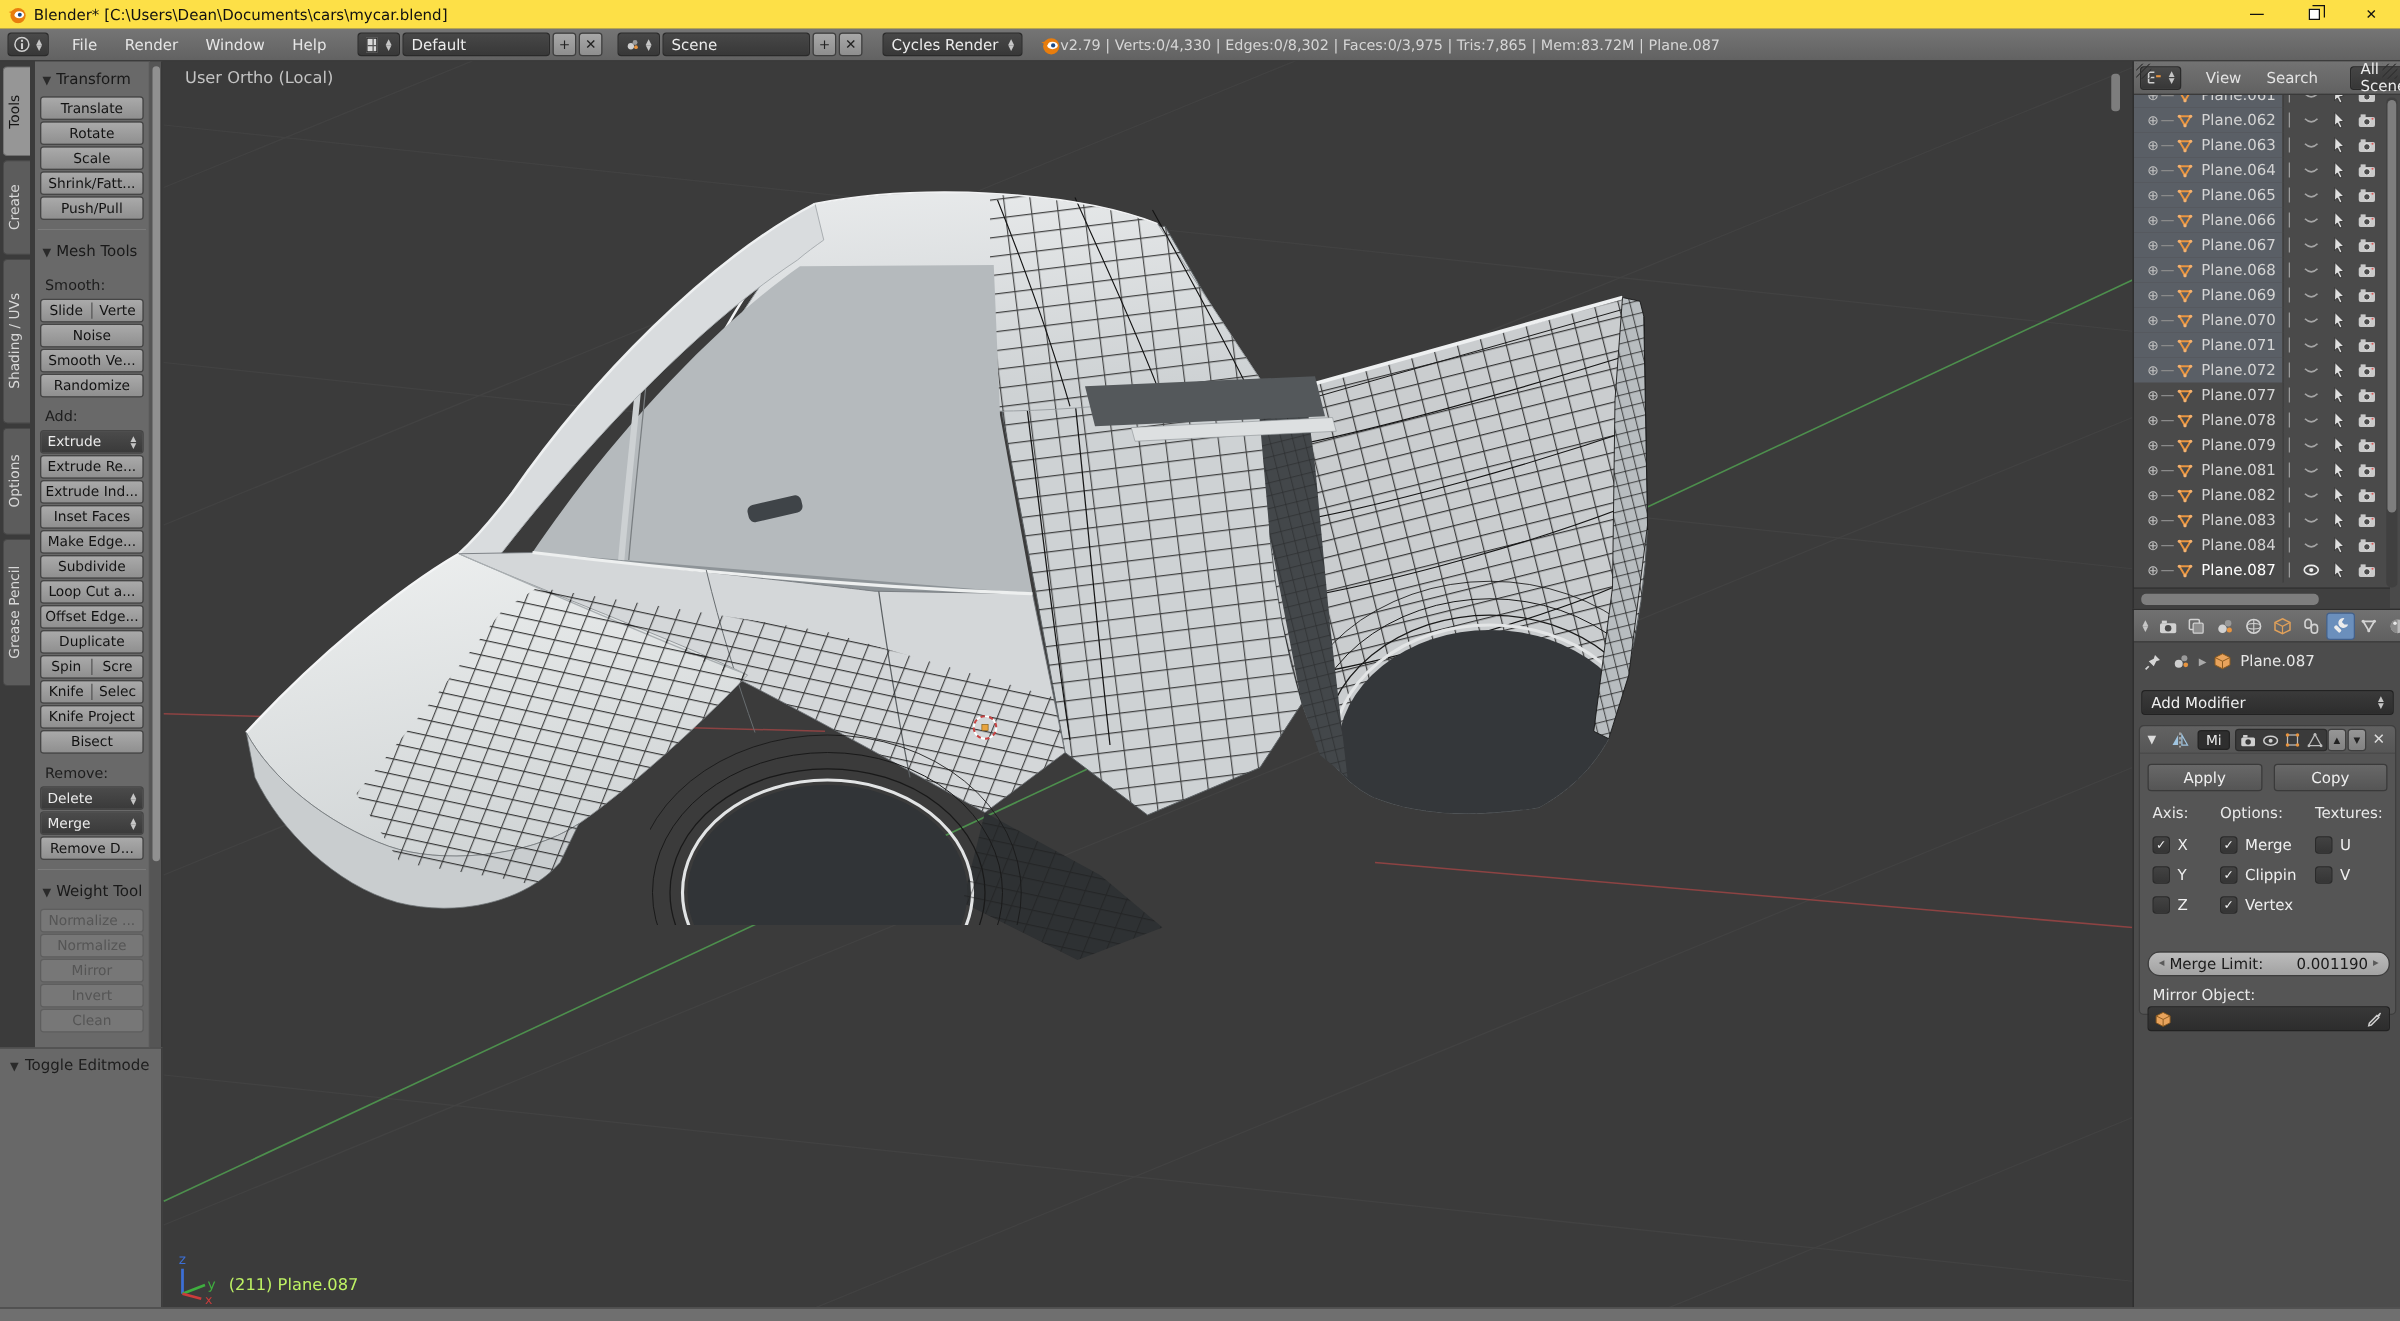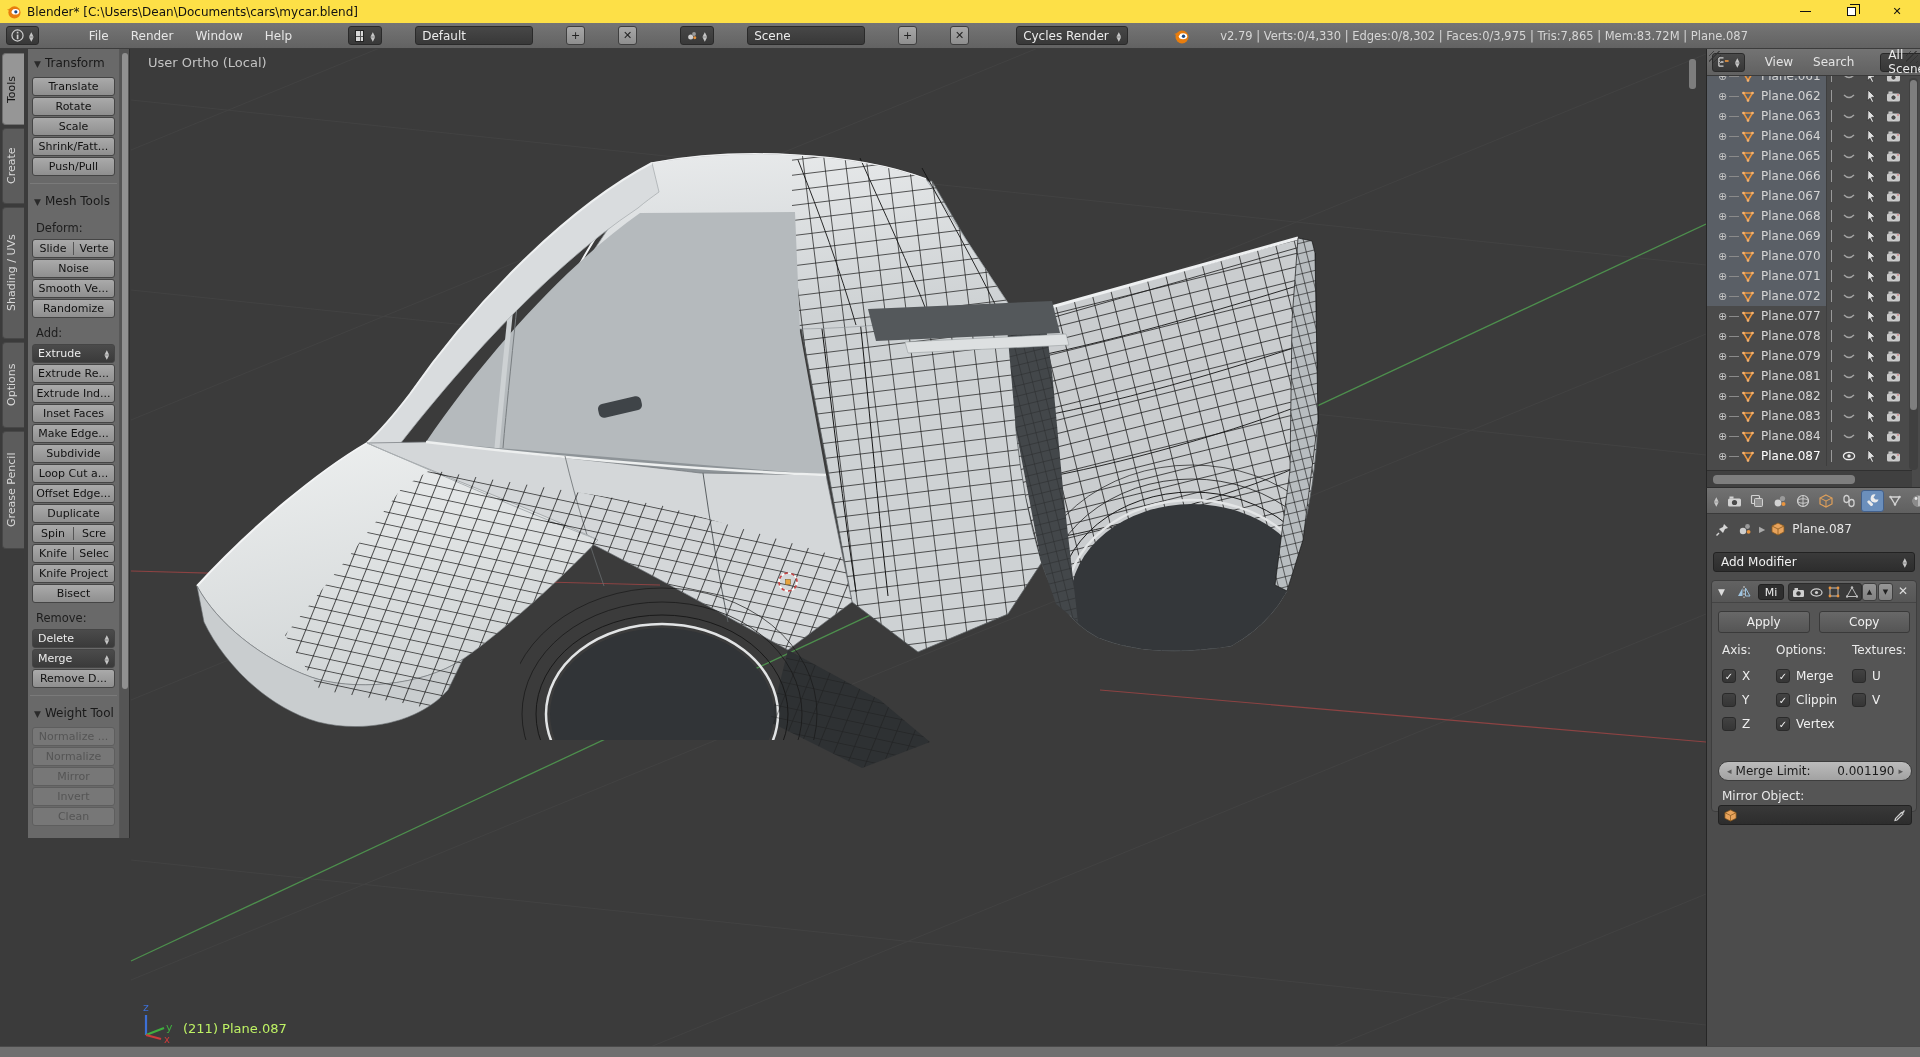--- a/index.html
+++ b/index.html
@@ -9,21 +9,21 @@
   
   .titlebar{position:absolute;left:0;top:0;width:1920px;height:23px;background:#fde047;display:flex;align-items:center;padding-left:6px;color:#111;font-size:12px;}
   .titlebar .blogo{width:15px;height:15px;margin-right:6px;}
   .wincontrols{position:absolute;right:0;top:0;height:23px;display:flex;}
   .winbtn{width:46px;height:23px;display:flex;align-items:center;justify-content:center;color:#111;font-size:11px;}
   .winbtn .minbar{width:11px;height:1px;background:#111;}
   .winbtn .restore{width:9px;height:9px;border:1px solid #111;position:relative;background:#fff;}
   .winbtn .restore:before{content:"";position:absolute;left:2px;top:-4px;width:9px;height:9px;border:1px solid #111;border-bottom:none;border-left:none;}
 
   
-  .header{position:absolute;left:0;top:23px;width:1920px;height:26px;background:linear-gradient(#757575,#626262);border-bottom:1px solid #3c3c3c;display:flex;align-items:center;color:#e3e3e3;font-size:12px;gap:31px;}
+  .header{position:absolute;left:0;top:23px;width:1920px;height:26px;background:linear-gradient(#757575,#626262);border-bottom:1px solid #3c3c3c;display:flex;align-items:center;color:#e3e3e3;font-size:12px;}
   .hbtn{background:linear-gradient(#4a4a4a,#373737);border:1px solid #2b2b2b;border-radius:3px;height:19px;display:flex;align-items:center;padding:0 4px;margin-left:6px;color:#e8e8e8;}
   .menuitem{padding:0 11px;color:#e6e6e6;cursor:default;}
   .dd{background:linear-gradient(#474747,#383838);border:1px solid #2a2a2a;border-radius:3px;height:19px;display:flex;align-items:center;color:#ececec;padding:0 6px;}
   .ddtext{flex:1;white-space:nowrap;overflow:hidden;}
   .sqbtn{width:19px;height:19px;background:linear-gradient(#a8a8a8,#8e8e8e);border:1px solid #3f3f3f;border-radius:3px;color:#222;display:flex;align-items:center;justify-content:center;font-size:11px;margin-left:2px;}
   .stp{display:flex;flex-direction:column;font-size:6px;line-height:5px;color:#c6c6c6;margin-left:5px;}
   .stats{color:#d6d6d6;font-size:11.5px;white-space:nowrap;}
   .minigrid{width:12px;height:12px;background:#d8d8d8;border:1px solid #222;position:relative;margin-right:2px;}
   .minigrid:before{content:"";position:absolute;left:4px;top:0;bottom:0;width:1px;background:#555;}
   .minigrid:after{content:"";position:absolute;left:0;right:0;top:5px;height:1px;background:#555;}
@@ -363,21 +363,21 @@
           <span>Scale</span>
         </div>
         <div class="tbtn">
           <span>Shrink/Fatt...</span>
         </div>
         <div class="tbtn">
           <span>Push/Pull</span>
         </div>
         <div class="ts-sep"></div>
         <div class="ts-ph"><span class="tri">▼</span>Mesh Tools</div>
-        <div class="ts-lab">Deform:</div>
+        <div class="ts-lab">Smooth:</div>
         <div class="tbtn split">
           <span>Slide</span>
           <span>Verte</span>
         </div>
         <div class="tbtn">
           <span>Noise</span>
         </div>
         <div class="tbtn">
           <span>Smooth Ve...</span>
         </div>
@@ -469,20 +469,23 @@
     <div class="ts-tabs" id="ts-tabs">
         <div class="ts-tab active" style="height: 72px;">Tools</div>
         <div class="ts-tab" style="height: 76px;">Create</div>
         <div class="ts-tab" style="height: 132px;">Shading / UVs</div>
         <div class="ts-tab" style="height: 86px;">Options</div>
         <div class="ts-tab" style="height: 118px;">Grease Pencil</div>
       </div>
     <div class="ts-scroll">
         <div class="thumb"></div>
       </div>
+    <div class="redo-panel">
+      <span class="tri">▼</span><span>Toggle Editmode</span>
+    </div>
   </div>
 
   <svg class="gizmo" width="48" height="44" viewBox="0 0 48 44">
     <line x1="12" y1="34" x2="12" y2="14" stroke="#3c6fd6" stroke-width="2.2"></line>
     <line x1="12" y1="34" x2="30" y2="27" stroke="#3fae3f" stroke-width="2.2"></line>
     <line x1="12" y1="34" x2="27" y2="38" stroke="#cc3b3b" stroke-width="2.2"></line>
     <text x="9" y="10" fill="#3c6fd6" font-size="11">z</text>
     <text x="32" y="30" fill="#3fae3f" font-size="11">y</text>
     <text x="30" y="42" fill="#cc3b3b" font-size="10">x</text>
   </svg>

